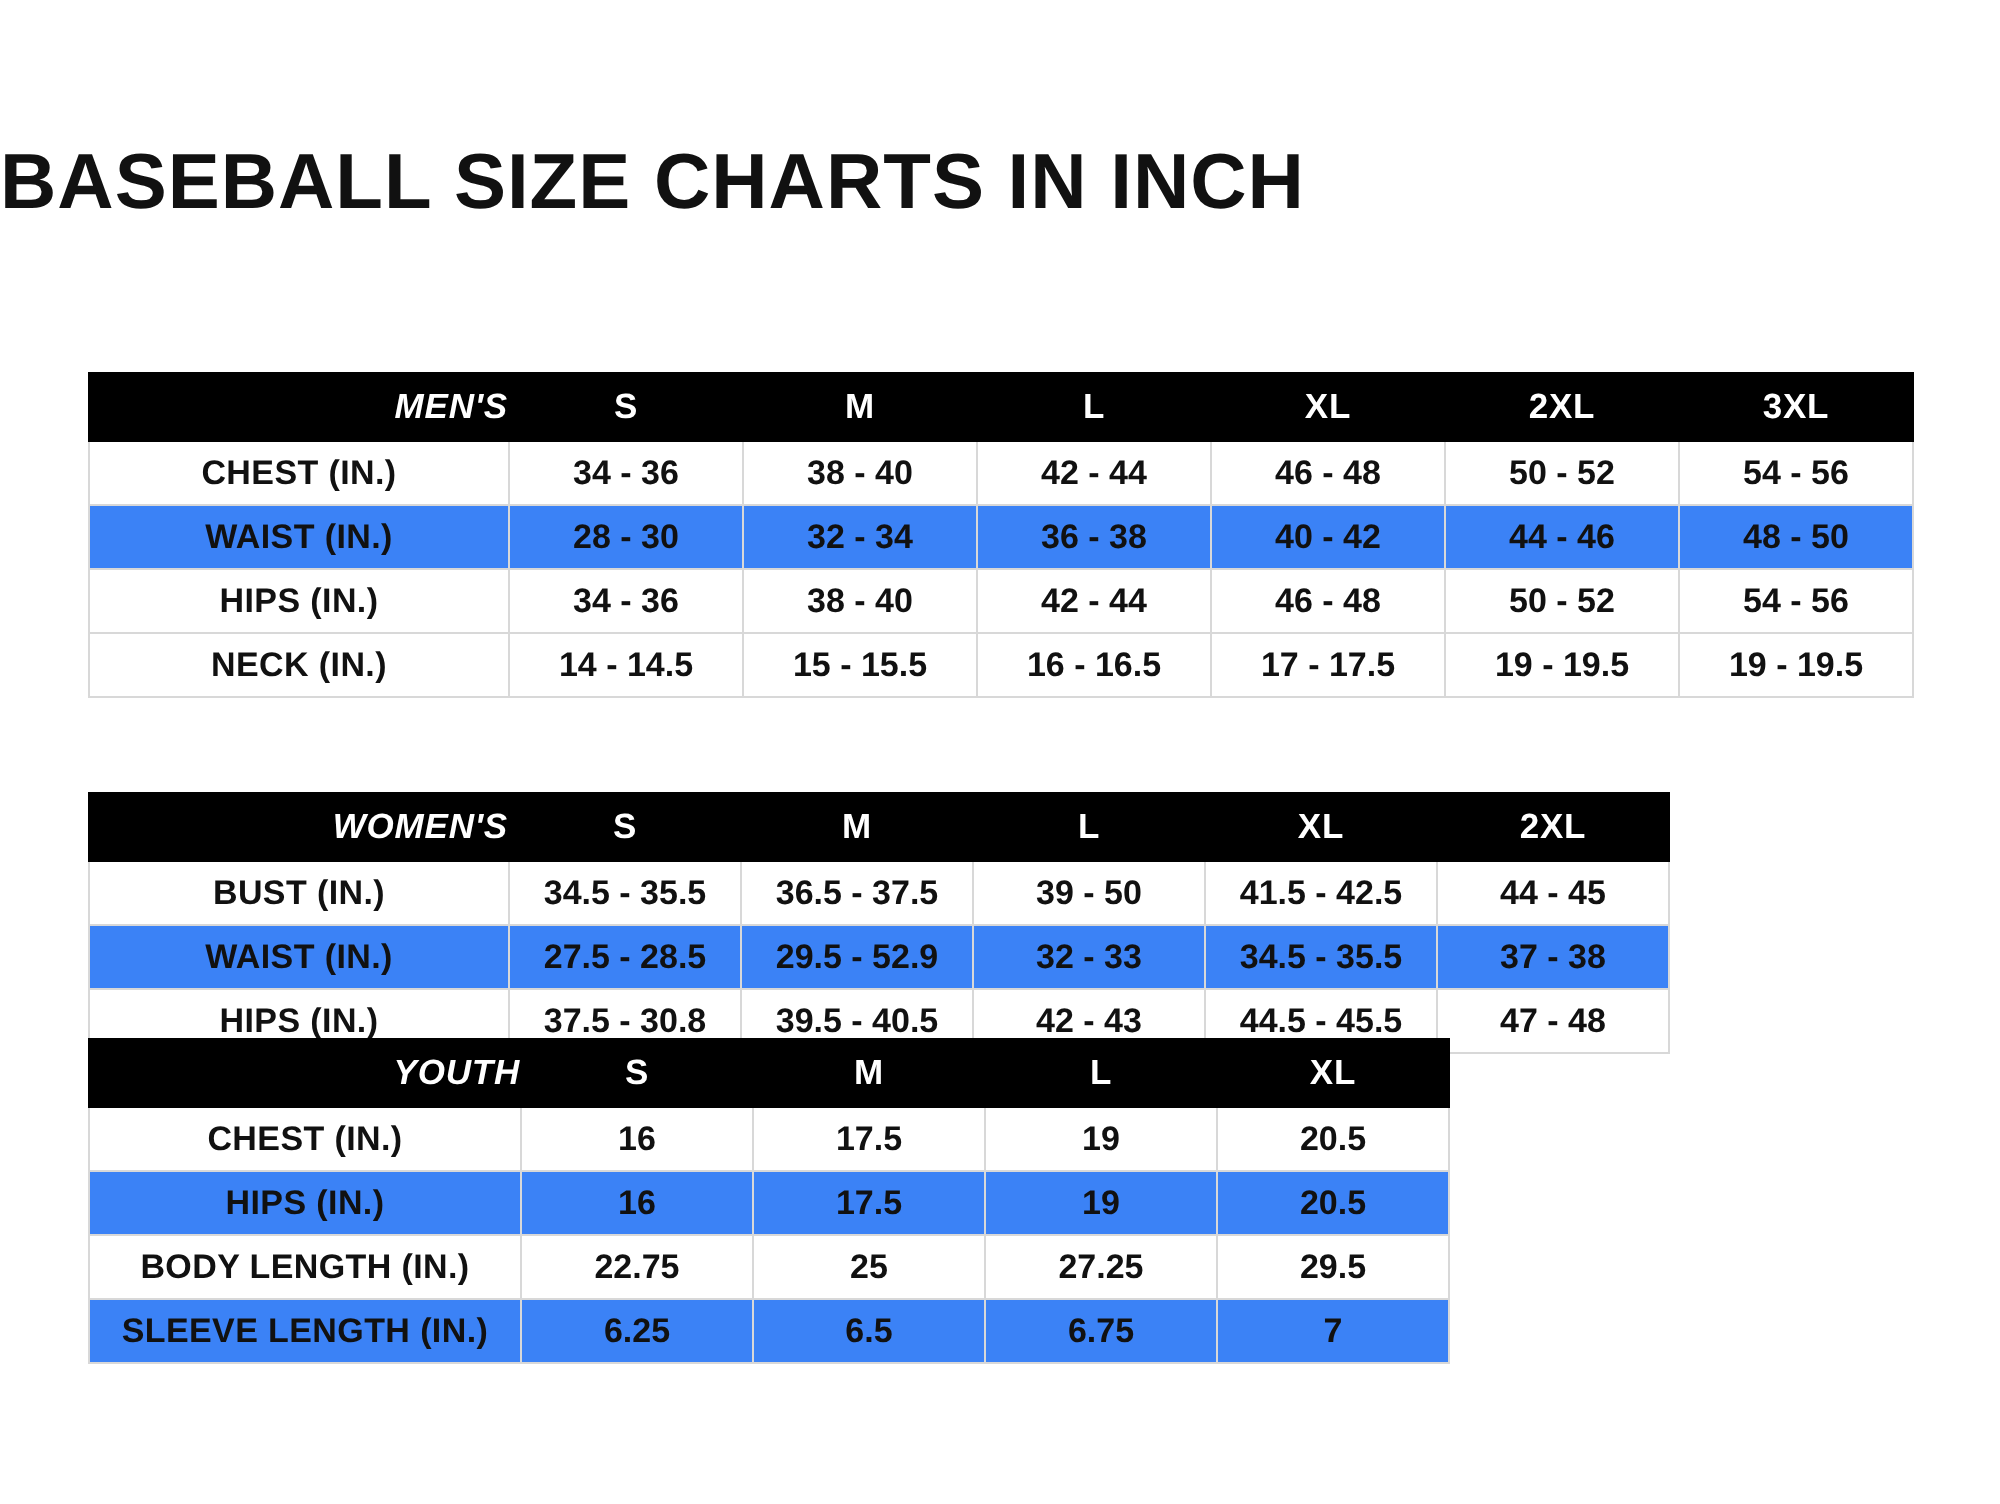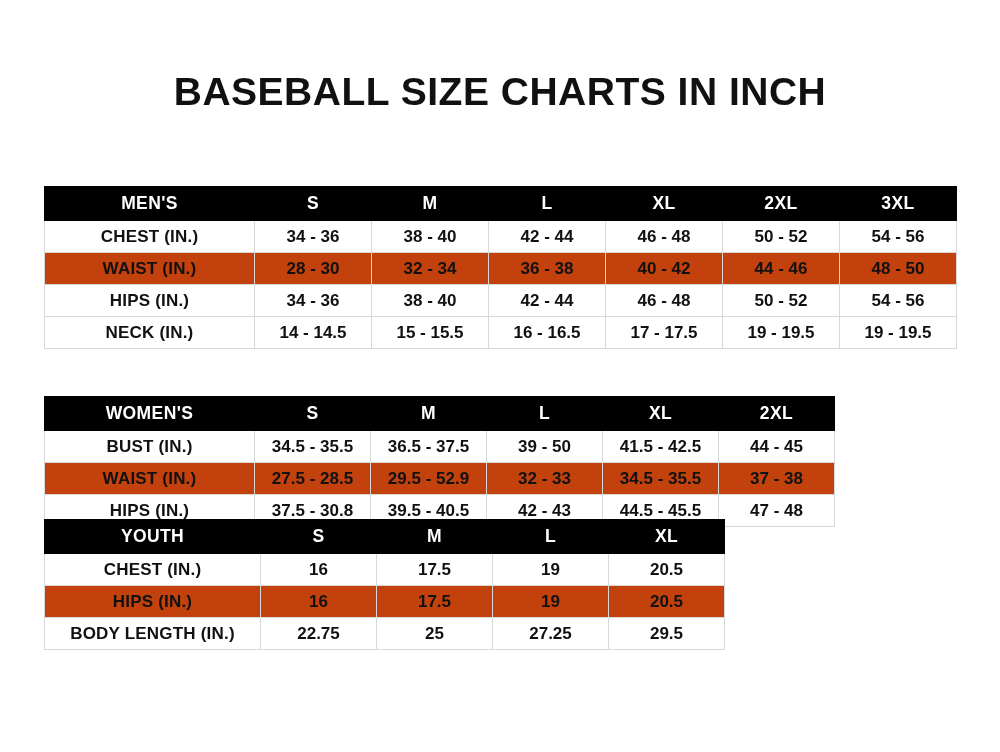--- a/index.html
+++ b/index.html
@@ -18,21 +18,20 @@
     position: relative;
     width: 1000px;
     height: 752px;
     background: #ffffff;
   }
   .page-title {
     position: absolute;
     top: 70px;
     left: 0;
     width: 1000px;
-    text-align: center;
     font-size: 39px;
     font-weight: bold;
     letter-spacing: 0.5px;
     color: #111111;
   }
 
   .chart-block {
     position: absolute;
     left: 44px;
   }
@@ -59,24 +58,25 @@
   }
   table.size-table thead th {
     background: #000000;
     color: #ffffff;
     border: 1px solid #000000;
     height: 33px;
     font-size: 17.5px;
     letter-spacing: 0.4px;
   }
   table.size-table thead th.row-label {
-    text-align: center;
+    text-align: right;
+    font-style: italic;
   }
   table.size-table tbody tr.alt td {
-    background: #c2410c;
+    background: #3b82f6;
   }
   table.size-table tbody td.row-label {
     font-weight: bold;
     letter-spacing: 0.2px;
     margin-left: 42px;
   }
   
   .chart-men col.c-label   { width: 210px; }
   .chart-men col.c-size    { width: 117px; }
   .chart-women col.c-label { width: 210px; }
@@ -236,17 +236,24 @@
           <td>19</td>
           <td>20.5</td>
         </tr>
         <tr>
           <td class="row-label">BODY LENGTH (IN.)</td>
           <td>22.75</td>
           <td>25</td>
           <td>27.25</td>
           <td>29.5</td>
         </tr>
+        <tr class="alt">
+          <td class="row-label">SLEEVE LENGTH (IN.)</td>
+          <td>6.25</td>
+          <td>6.5</td>
+          <td>6.75</td>
+          <td>7</td>
+        </tr>
       </tbody>
     </table>
   </div>
 
 </div>
 
 </body></html>

